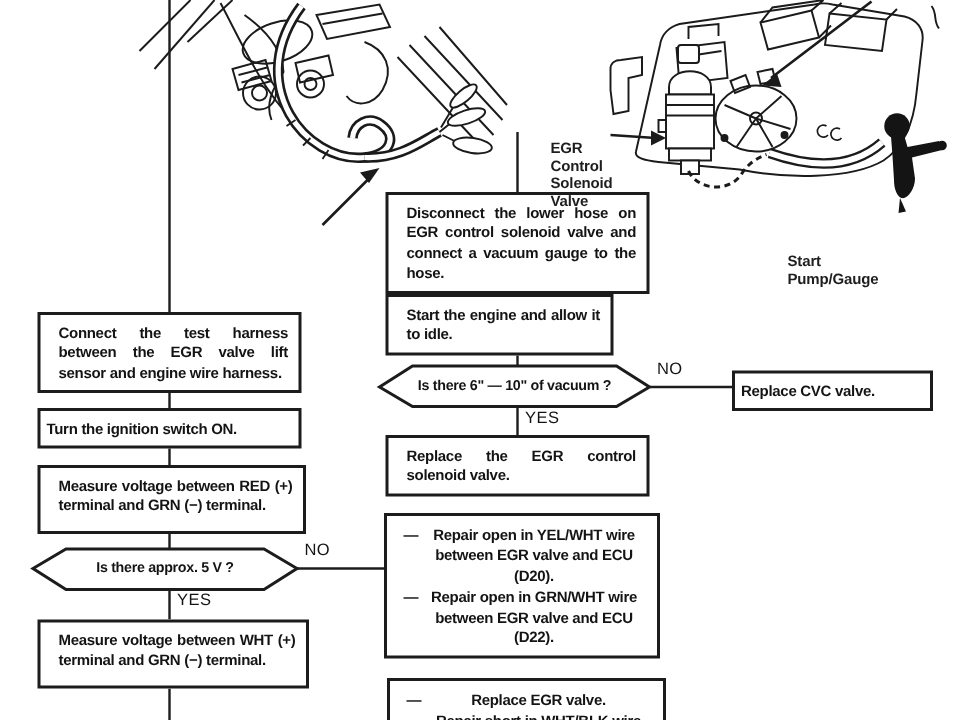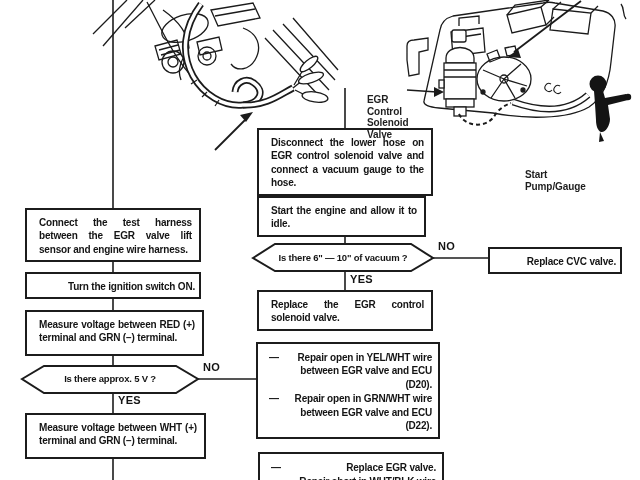--- a/index.html
+++ b/index.html
@@ -9,31 +9,31 @@
     font-family:"Liberation Sans", sans-serif;
   }
   .art{position:absolute; z-index:0; pointer-events:none;}
   .flow{position:absolute; left:0; top:0; z-index:1;}
   .box{
     position:absolute; z-index:2; box-sizing:border-box;
     border:2px solid #1c1c1c; background:#fff;
     font-size:10px; font-weight:700; line-height:1.34; letter-spacing:-0.2px;
     color:#141414; padding:6px 7px 4px 12px; text-align:justify;
   }
-  .box.center{text-align:right; padding:6px 4px 4px 4px;}
+  .box.center{text-align:left; padding:6px 4px 4px 4px;}
   .box.list{padding:7px 6px 4px 6px;}
   .li{display:flex; margin-bottom:1px;}
   .li .dash{width:11px; flex:0 0 11px; text-align:left; margin-left:5px;}
-  .li .litext{flex:1; text-align:right;}
+  .li .litext{flex:1; text-align:center;}
   .hextext{
     position:absolute; z-index:2; text-align:center;
     font-size:9.5px; font-weight:700; letter-spacing:-0.2px; color:#141414;
   }
   .branch{
-    position:absolute; z-index:2; font-size:11px; font-weight:700;
+    position:absolute; z-index:2; font-size:11px; font-weight:400;
     letter-spacing:0.3px; color:#141414;
   }
   .caption{
     position:absolute; z-index:3; font-size:10px; font-weight:700;
     line-height:11.5px; letter-spacing:-0.1px; color:#1e1e1e;margin-top:38px;
   }
 </style>
 </head>
 <body>
 
@@ -169,21 +169,21 @@
   <div class="box" style="left:25px; top:310px; width:179px; min-height:46px">Measure voltage between RED (+) terminal and GRN (−) terminal.</div>
 
   <div class="hextext" style="left:34px; top:373px; width:152px">Is there approx. 5 V ?</div>
   <div class="branch" style="left:203px; top:361px">NO</div>
   <div class="branch" style="left:118px; top:394px">YES</div>
 
   <div class="box" style="left:25px; top:413px; width:181px; min-height:46px">Measure voltage between WHT (+) terminal and GRN (−) terminal.</div>
 
   <div class="box" style="left:257px; top:128px; width:176px; min-height:55px">Disconnect the lower hose on EGR control solenoid valve and connect a vacuum gauge to the hose.</div>
 
-  <div class="box" style="left:257px; top:196px; width:169px; min-height:30px">Start the engine and allow it to idle.</div>
+  <div class="box" style="left:257px; top:196px; width:152px; min-height:30px">Start the engine and allow it to idle.</div>
 
   <div class="hextext" style="left:265px; top:252px; width:156px">Is there 6" — 10" of vacuum ?</div>
   <div class="branch" style="left:438px; top:240px">NO</div>
   <div class="branch" style="left:350px; top:273px">YES</div>
 
   <div class="box" style="left:257px; top:290px; width:176px; min-height:33px">Replace the EGR control solenoid valve.</div>
 
   <div class="box list" style="left:256px; top:342px; width:184px; min-height:80px">
     <div class="li">
       <span class="dash">—</span>

